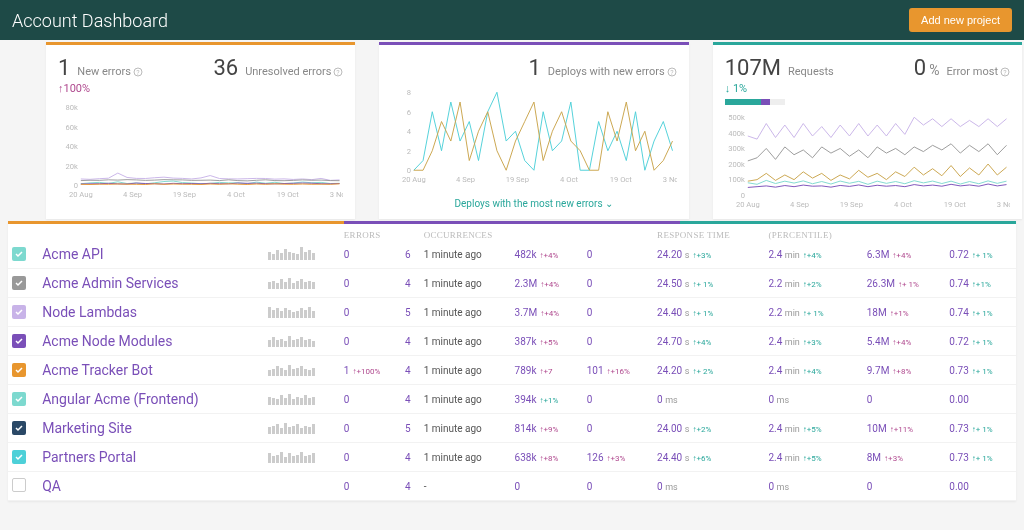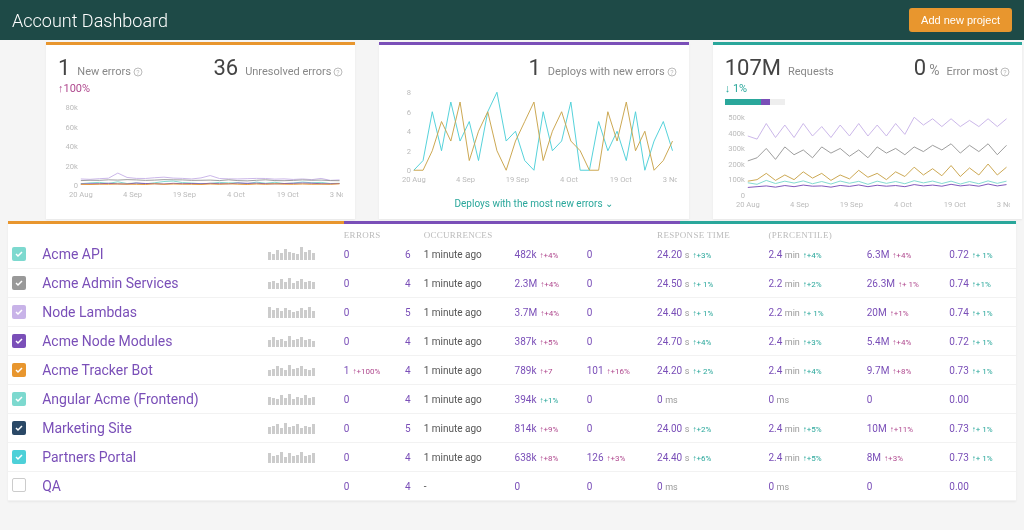--- a/index.html
+++ b/index.html
@@ -273,21 +273,21 @@
               <i style="height:11.2px"></i>
               <i style="height:7px"></i>
             </span></td>
           <td><span class="val-purple">0</span></td>
           <td><span class="val-purple">5</span></td>
           <td>1 minute ago</td>
           <td><span class="val-purple">3.7M</span><span class="pill-delta p">↑+4%</span></td>
           <td><span class="val-purple">0</span></td>
           <td><span class="val-purple">24.40</span> <span class="val-grey">s</span><span class="pill-delta g">↑+ 1%</span></td>
           <td><span class="val-purple">2.2</span> <span class="val-grey">min</span><span class="pill-delta g">↑+ 1%</span></td>
-          <td><span class="val-purple">20M</span><span class="pill-delta p">↑+1%</span></td>
+          <td><span class="val-purple">18M</span><span class="pill-delta p">↑+1%</span></td>
           <td><span class="val-purple">0.74</span><span class="pill-delta g">↑+ 1%</span></td>
         </tr>
         <tr>
           <td><span class="chk purple">
               <svg viewBox="0 0 10 10">
                 <path d="M2 5l2 2 4-4" stroke="#fff" stroke-width="1.5" fill="none"></path>
               </svg>
             </span></td>
           <td><span class="proj">Acme Node Modules</span></td>
           <td><span class="spark">

